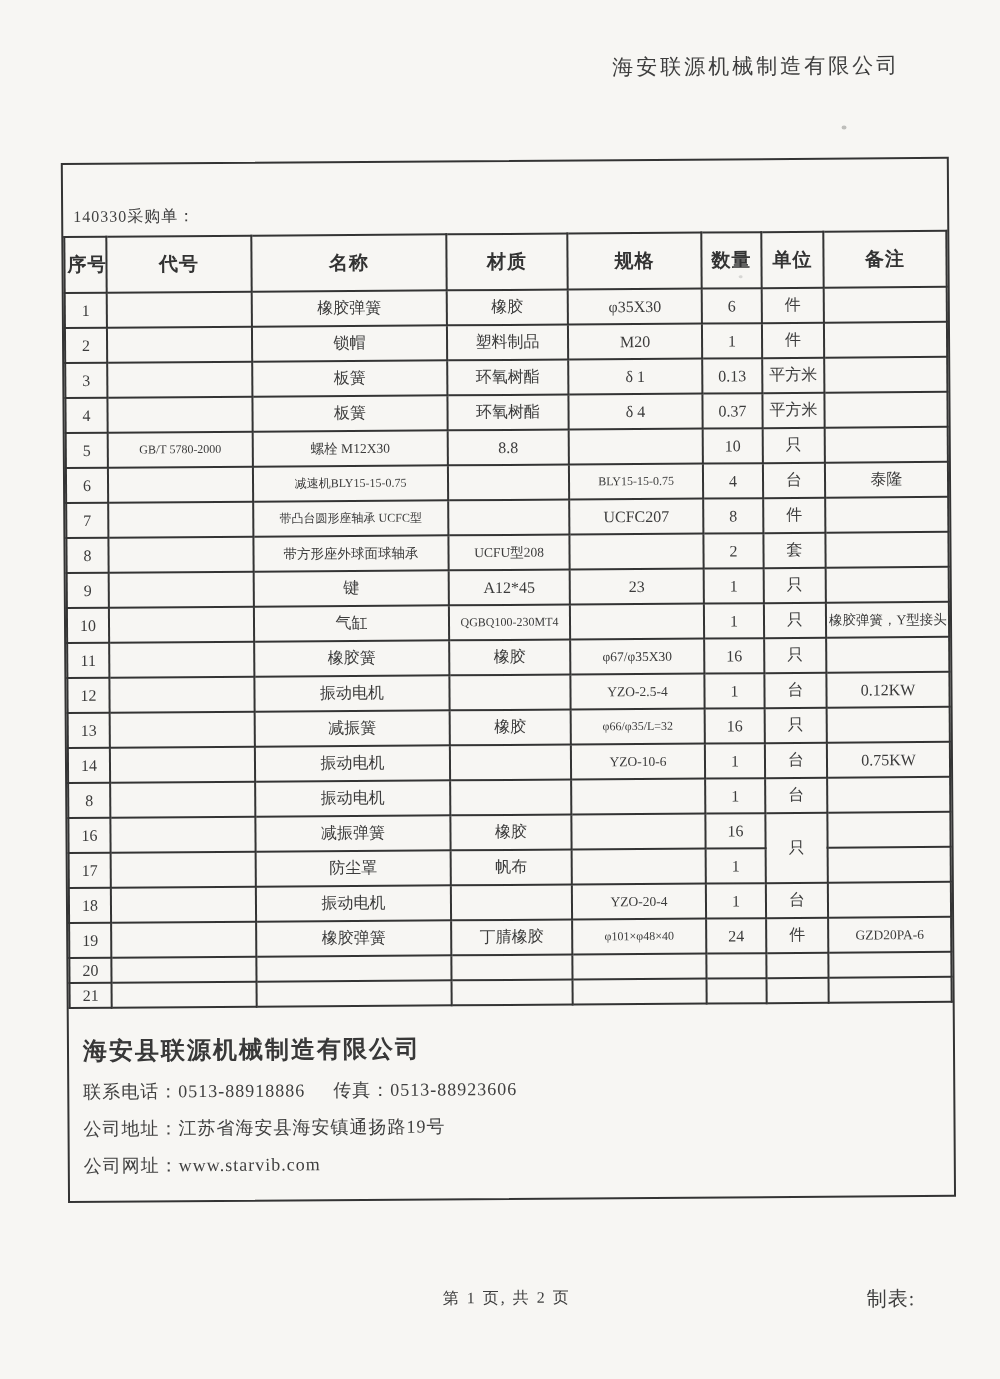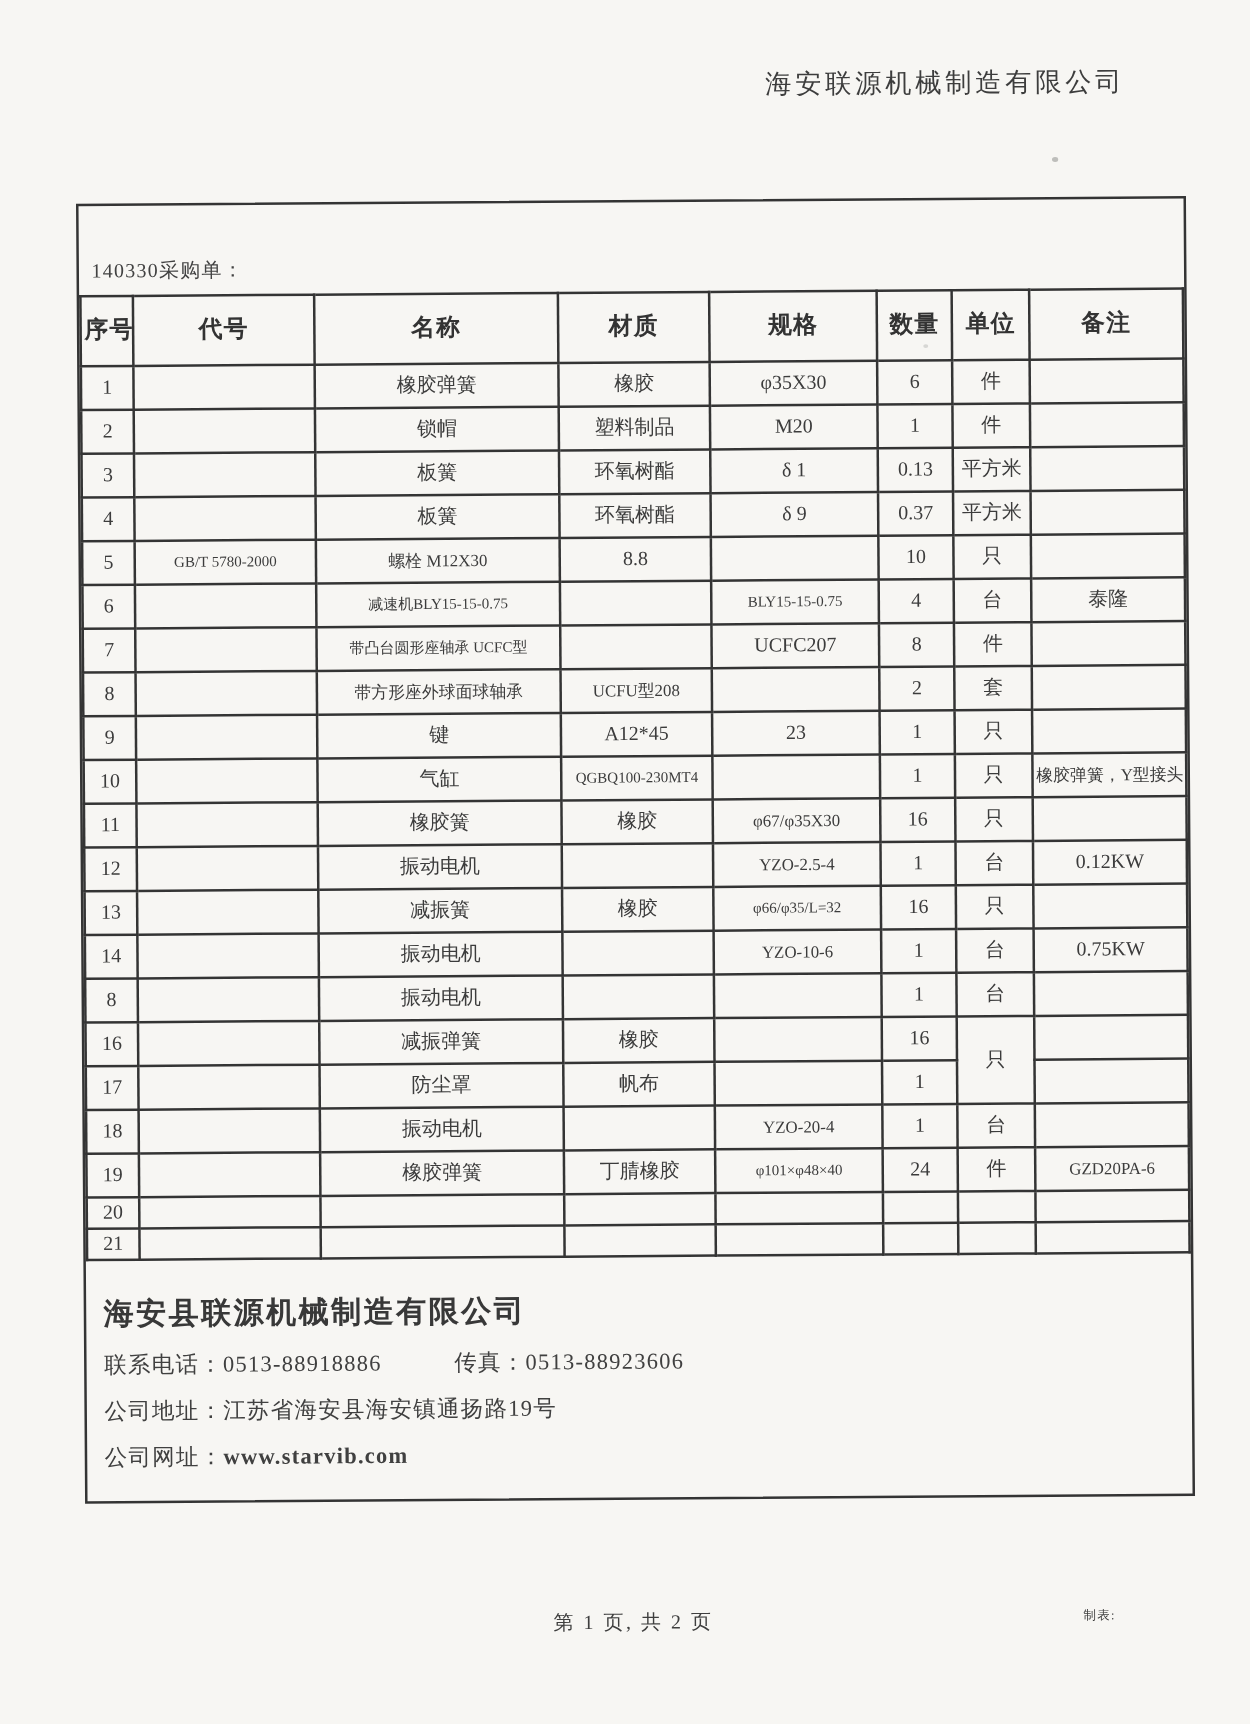--- a/index.html
+++ b/index.html
@@ -68,28 +68,28 @@
   col.c-rem{width:auto;}
   .company-block{
     margin:26px 0 0 14px;
   }
   .cb-name{
     font-size:24px;font-weight:bold;letter-spacing:2px;color:#383838;
   }
   .cb-line{
     margin-top:13px;font-size:18px;color:#404040;letter-spacing:1px;
   }
-  .cb-fax-label{margin-left:58px;}
-  .cb-site{font-family:"Liberation Serif","DejaVu Serif",serif;font-weight:bold;}
+  .cb-fax-label{margin-left:28px;}
+  .cb-site{font-family:"Liberation Serif","DejaVu Serif",serif;}
   .footer-line{
     position:absolute;left:0;top:1288px;width:1000px;height:24px;
     font-size:16px;color:#3e3e3e;
   }
   .page-info{position:absolute;left:438px;letter-spacing:2px;}
-  .maker-label{position:absolute;left:862px;font-size:10px;letter-spacing:1px;}
+  .maker-label{position:absolute;left:862px;font-size:20px;letter-spacing:1px;}
 </style>
 </head>
 <body>
 
 <div class="scan-content">
 
   <div class="top-company">海安联源机械制造有限公司</div>
 
   <div class="speck s1"></div>
   <div class="speck s2"></div>
@@ -150,21 +150,21 @@
             <td>δ 1</td>
             <td>0.13</td>
             <td>平方米</td>
             <td></td>
           </tr>
           <tr>
             <td>4</td>
             <td></td>
             <td>板簧</td>
             <td>环氧树酯</td>
-            <td>δ 9</td>
+            <td>δ 4</td>
             <td>0.37</td>
             <td>平方米</td>
             <td></td>
           </tr>
           <tr>
             <td>5</td>
             <td class="xs">GB/T 5780-2000</td>
             <td class="sm">螺栓 M12X30</td>
             <td>8.8</td>
             <td></td>

